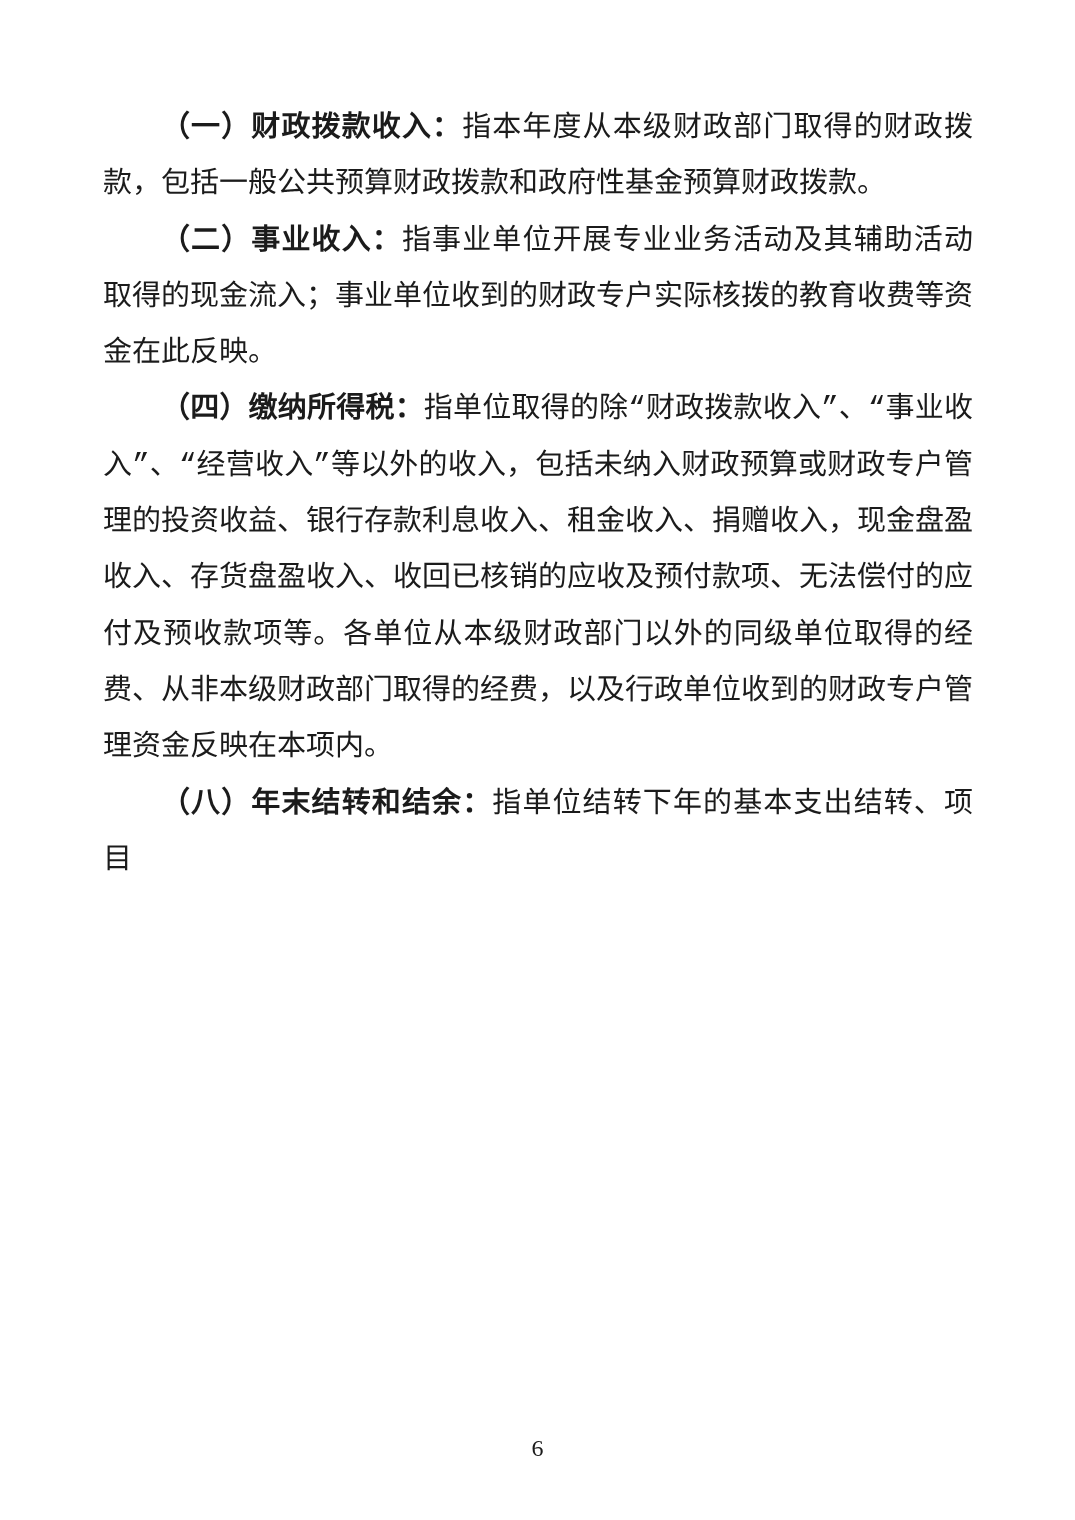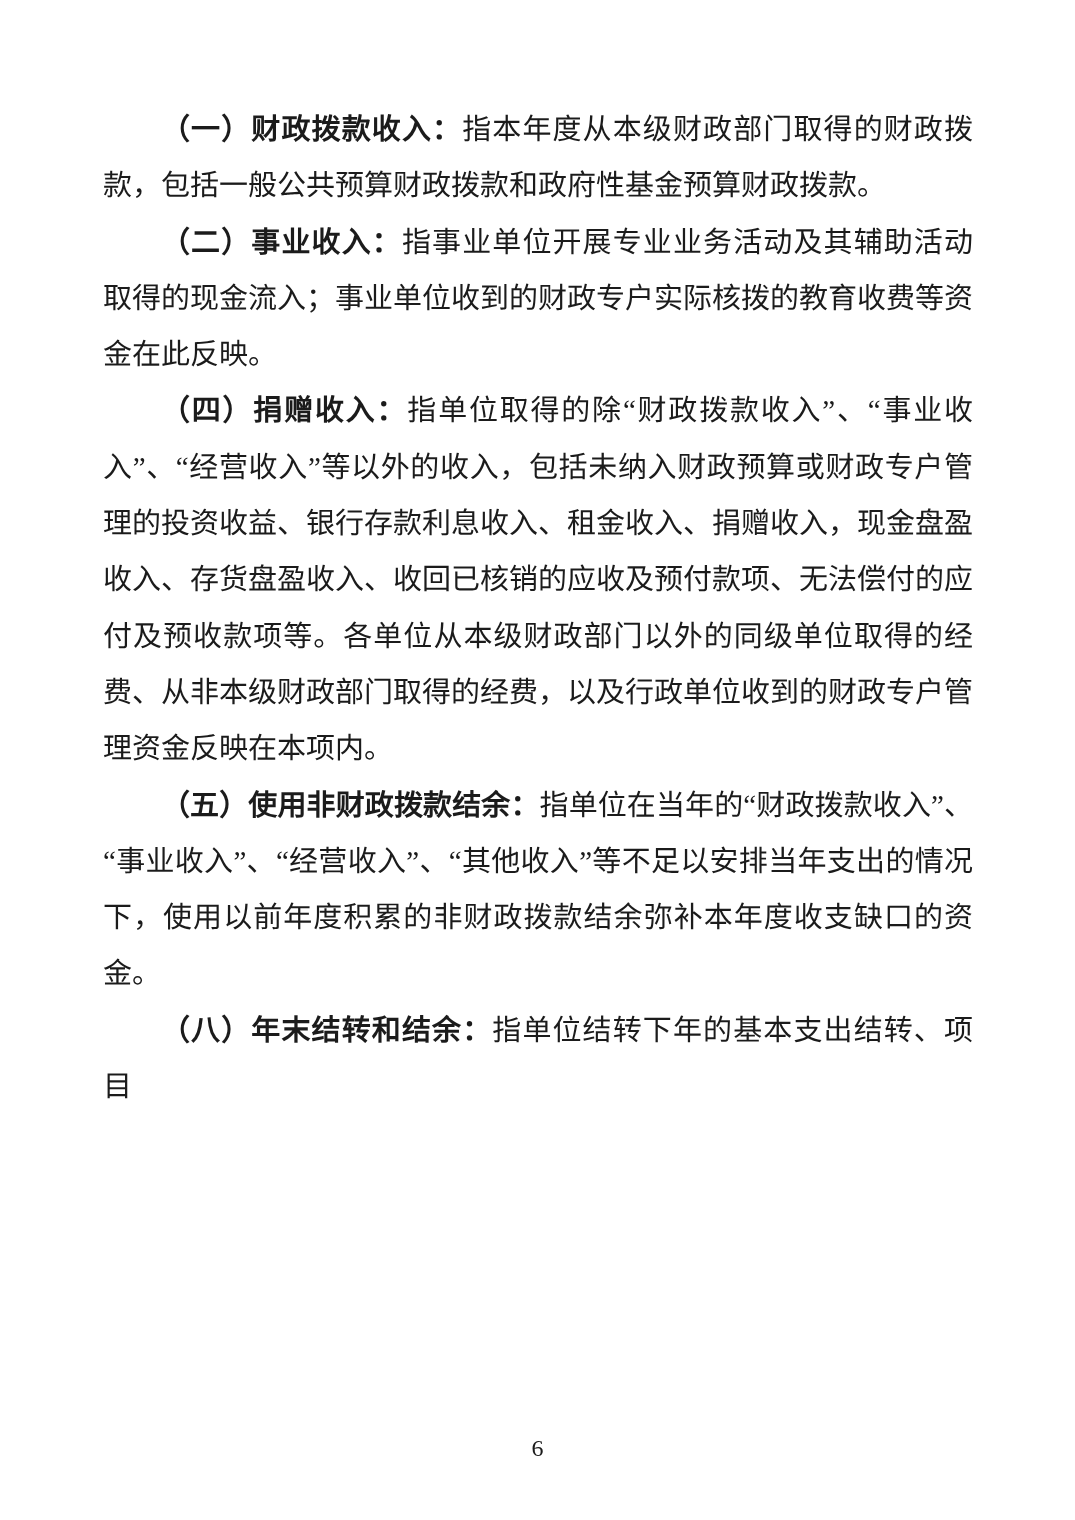--- a/index.html
+++ b/index.html
@@ -19,20 +19,21 @@
   .content {
     position: absolute;
     left: 103px;
     top: 101px;
     width: 870px;
     font-size: 29px;
     line-height: 56.3px;
     color: #1b1b1b;
     text-align: justify;
     text-justify: inter-character;
+    font-family: Liberation Mono, monospace;
   }
   .content p {
     margin: 0;
     padding: 0;
     text-indent: 58px;
   }
   .para-label {
     font-weight: bold;
   }
   .page-footer {
@@ -46,20 +47,19 @@
     color: #1b1b1b;
   }
 </style>
 </head>
 <body>
 
 <div class="page">
   <main class="content" id="doc-body">
       <p><span class="para-label">（一）财政拨款收入：</span><span>指本年度从本级财政部门取得的财政拨款，包括一般公共预算财政拨款和政府性基金预算财政拨款。</span></p>
       <p><span class="para-label">（二）事业收入：</span><span>指事业单位开展专业业务活动及其辅助活动取得的现金流入；事业单位收到的财政专户实际核拨的教育收费等资金在此反映。</span></p>
-      <p><span class="para-label">（四）捐赠收入：</span><span>指单位取得的除“财政拨款收入”、“事业收入”、“经营收入”等以外的收入，包括未纳入财政预算或财政专户管理的投资收益、银行存款利息收入、租金收入、捐赠收入，现金盘盈收入、存货盘盈收入、收回已核销的应收及预付款项、无法偿付的应付及预收款项等。各单位从本级财政部门以外的同级单位取得的经费、从非本级财政部门取得的经费，以及行政单位收到的财政专户管理资金反映在本项内。</span></p>
-      <p><span class="para-label">（五）使用非财政拨款结余：</span><span>指单位在当年的“财政拨款收入”、“事业收入”、“经营收入”、“其他收入”等不足以安排当年支出的情况下，使用以前年度积累的非财政拨款结余弥补本年度收支缺口的资金。</span></p>
+      <p><span class="para-label">（四）缴纳所得税：</span><span>指单位取得的除“财政拨款收入”、“事业收入”、“经营收入”等以外的收入，包括未纳入财政预算或财政专户管理的投资收益、银行存款利息收入、租金收入、捐赠收入，现金盘盈收入、存货盘盈收入、收回已核销的应收及预付款项、无法偿付的应付及预收款项等。各单位从本级财政部门以外的同级单位取得的经费、从非本级财政部门取得的经费，以及行政单位收到的财政专户管理资金反映在本项内。</span></p>
       <p><span class="para-label">（八）年末结转和结余：</span><span>指单位结转下年的基本支出结转、项目</span></p>
     </main>
   <footer class="page-footer">
     <span>6</span>
   </footer>
 </div>
 
 </body></html>

